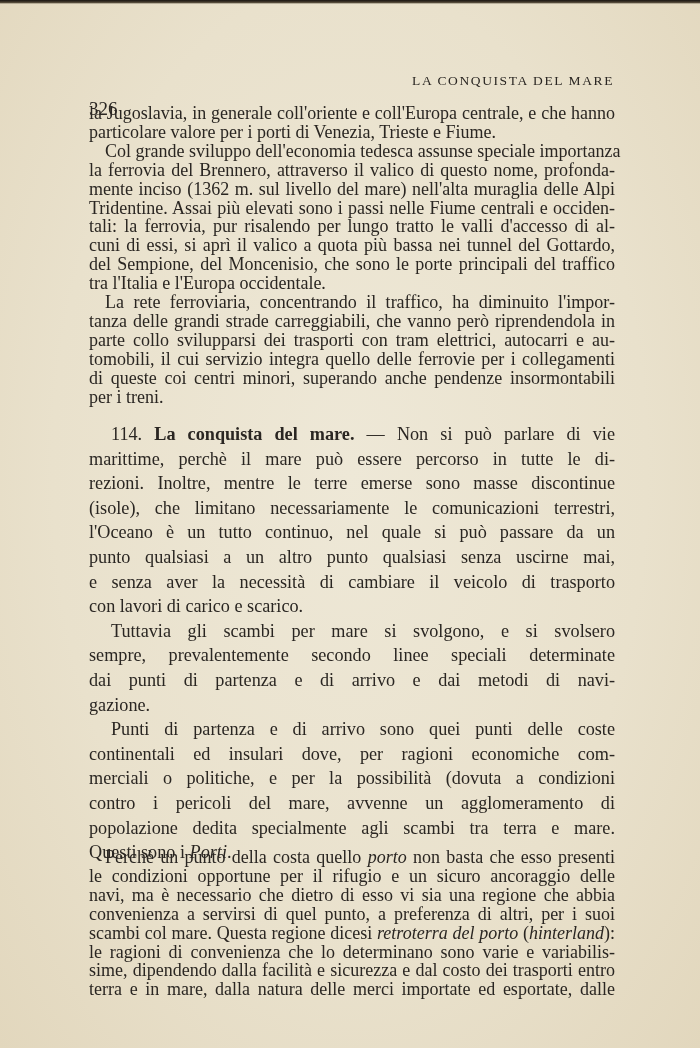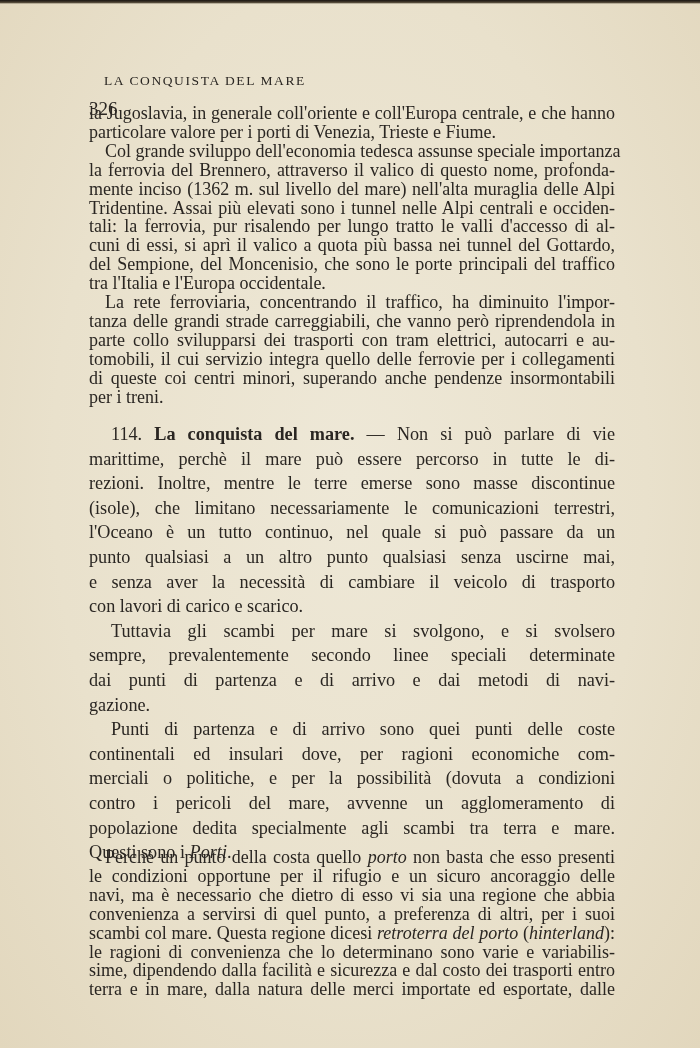--- a/index.html
+++ b/index.html
@@ -18,21 +18,21 @@
       position: absolute; left: 0; top: 0; width: 700px; height: 4px;
       background: linear-gradient(#1a1612, #4a4030 60%, rgba(0,0,0,0));
     }
     .header {
       position: absolute; left: 89px; top: 70px; width: 525px; height: 22px;
     }
     .pagenum {
       position: absolute; left: 0; top: 0; font-size: 19px; color: #2a2622; margin-top: 28px;
     }
     .runhead {
-      position: absolute; left: 0; right: 0; top: 3px; text-align: left;
+      position: absolute; left: 0; right: 0; top: 3px; text-align: right;
       font-size: 13.5px; letter-spacing: 1.6px; padding-left: 15px;
     }
     .small {
       position: absolute; left: 89px; width: 526px;
       font-size: 18px; line-height: 18.9px; text-align: justify;
     }
     .large {
       position: absolute; left: 89px; width: 526px;
       font-size: 18.2px; line-height: 24.6px; text-align: justify;
     }
@@ -57,21 +57,21 @@
 
   <div class="small" style="top:104px;">
     <p>
       <span class="line">la Jugoslavia, in generale coll'oriente e coll'Europa centrale, e che hanno</span>
       <span class="line last">particolare valore per i porti di Venezia, Trieste e Fiume.</span>
     </p>
     <p>
       <span class="line ind-line">Col grande sviluppo dell'economia tedesca assunse speciale importanza</span>
       <span class="line">la ferrovia del Brennero, attraverso il valico di questo nome, profonda-</span>
       <span class="line">mente inciso (1362 m. sul livello del mare) nell'alta muraglia delle Alpi</span>
-      <span class="line">Tridentine. Assai più elevati sono i tunnel nelle Alpi centrali e occiden-</span>
+      <span class="line">Tridentine. Assai più elevati sono i passi nelle Fiume centrali e occiden-</span>
       <span class="line">tali: la ferrovia, pur risalendo per lungo tratto le valli d'accesso di al-</span>
       <span class="line">cuni di essi, si aprì il valico a quota più bassa nei tunnel del Gottardo,</span>
       <span class="line">del Sempione, del Moncenisio, che sono le porte principali del traffico</span>
       <span class="line last">tra l'Italia e l'Europa occidentale.</span>
     </p>
     <p>
       <span class="line ind-line">La rete ferroviaria, concentrando il traffico, ha diminuito l'impor-</span>
       <span class="line">tanza delle grandi strade carreggiabili, che vanno però riprendendola in</span>
       <span class="line">parte collo svilupparsi dei trasporti con tram elettrici, autocarri e au-</span>
       <span class="line">tomobili, il cui servizio integra quello delle ferrovie per i collegamenti</span>

